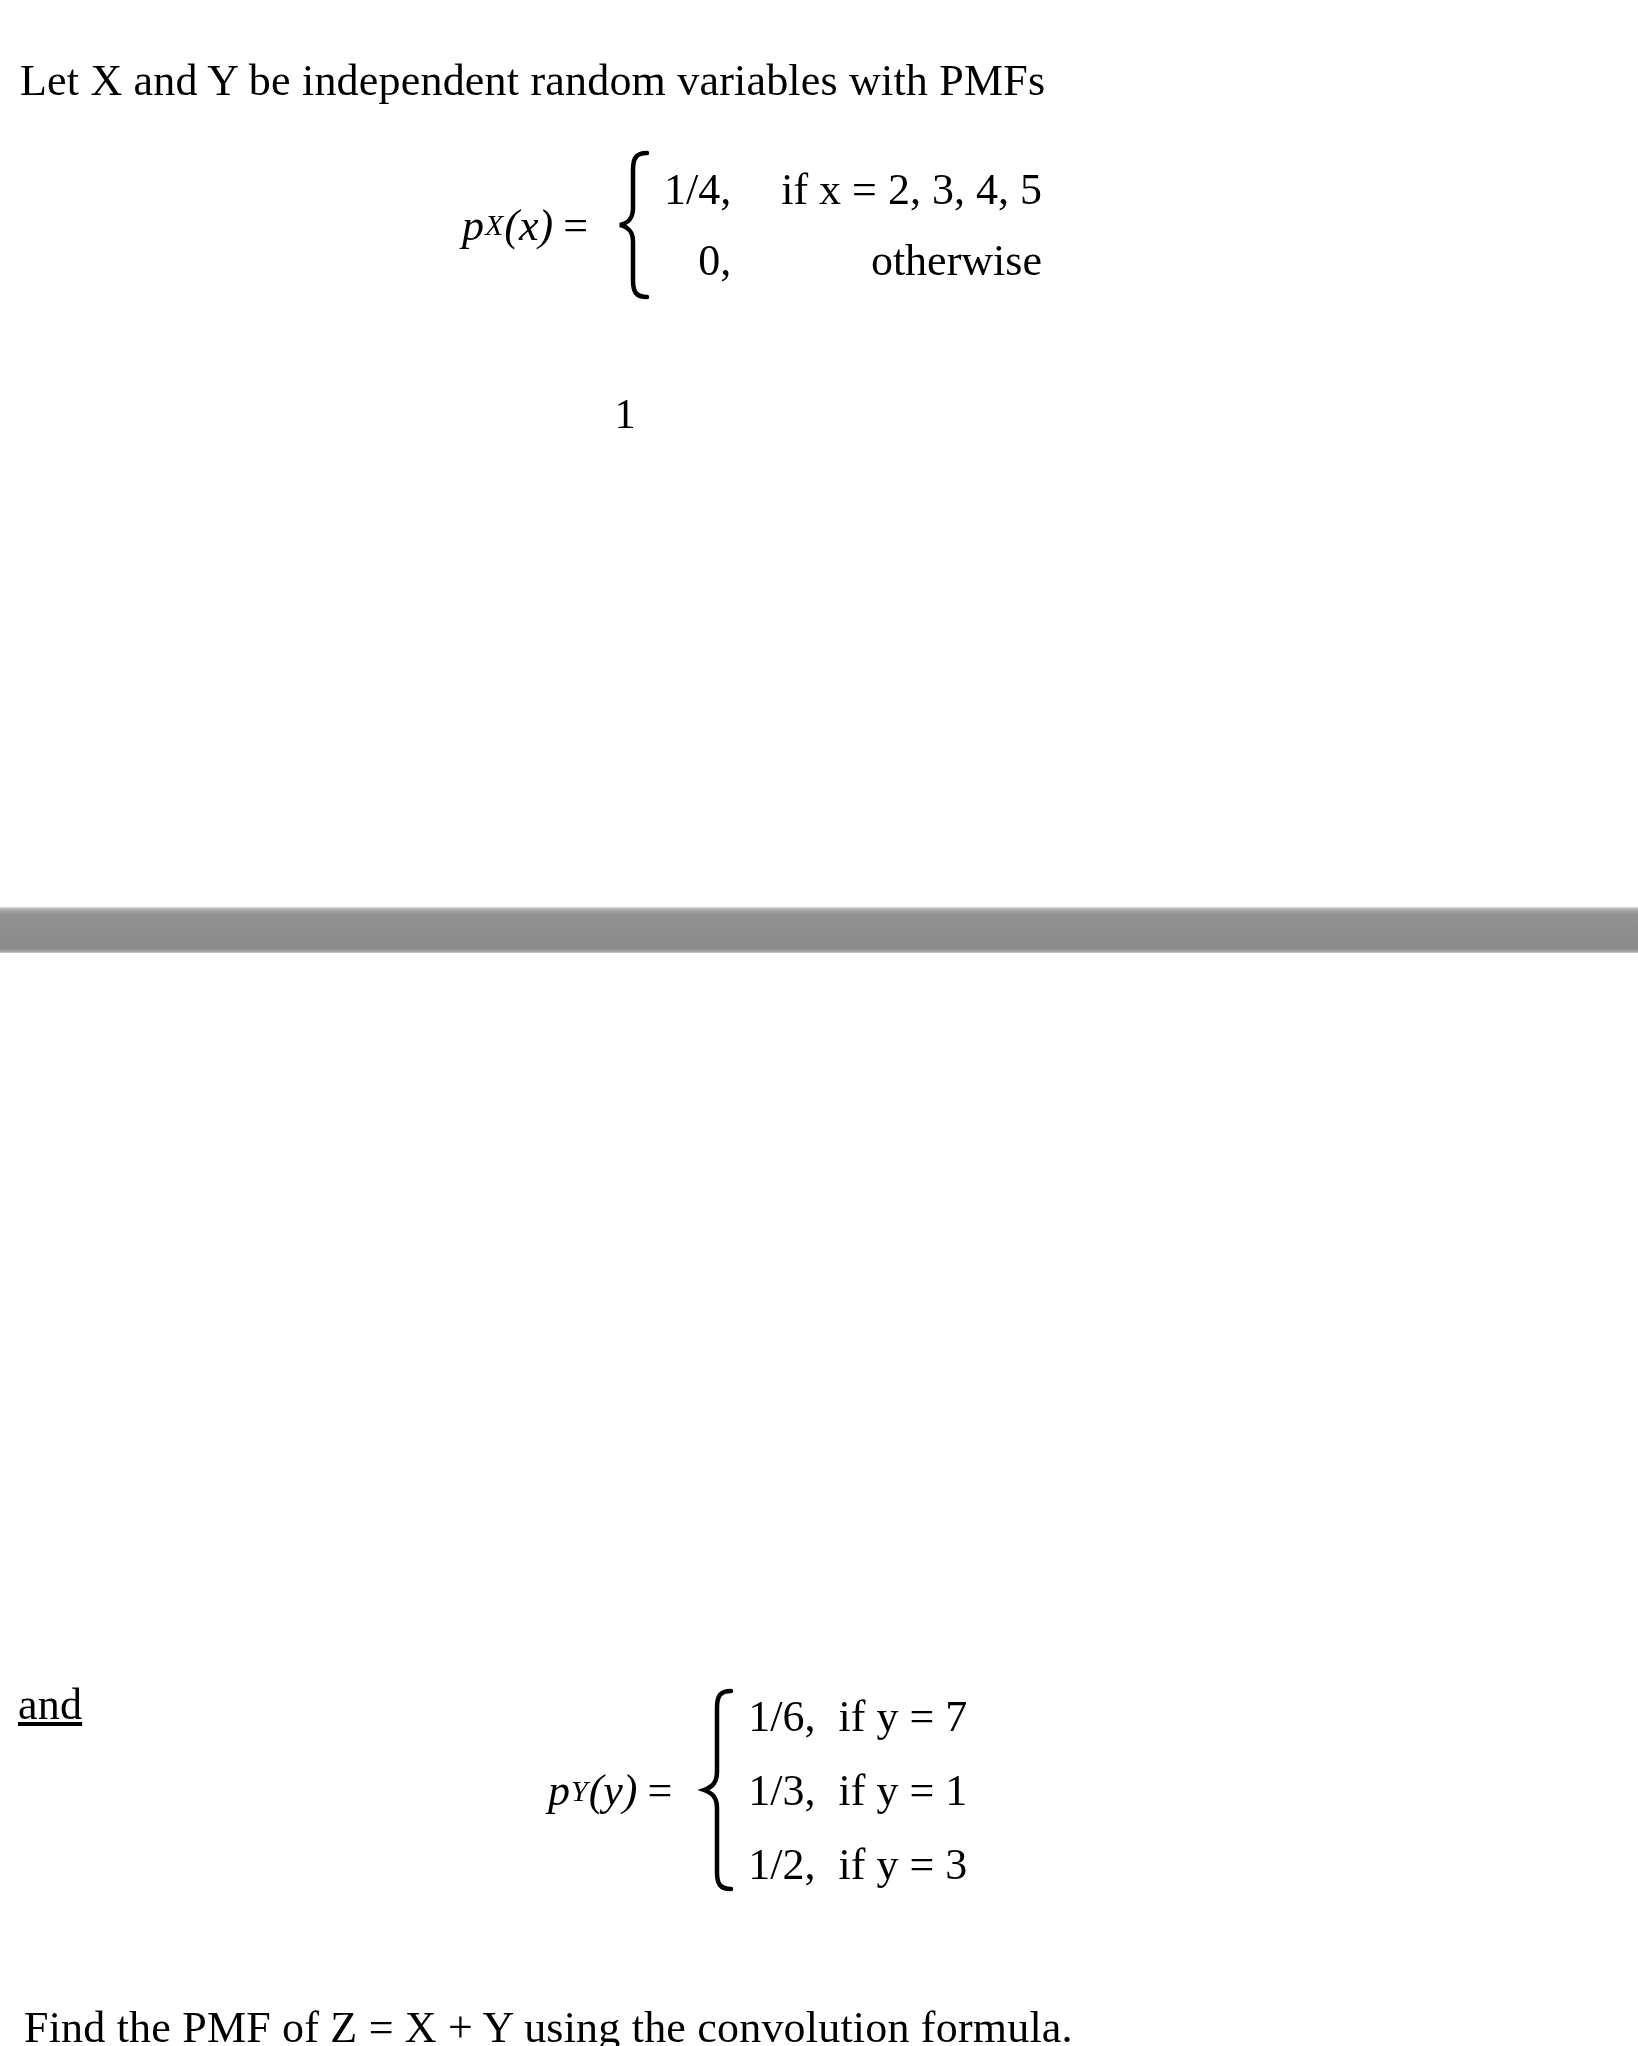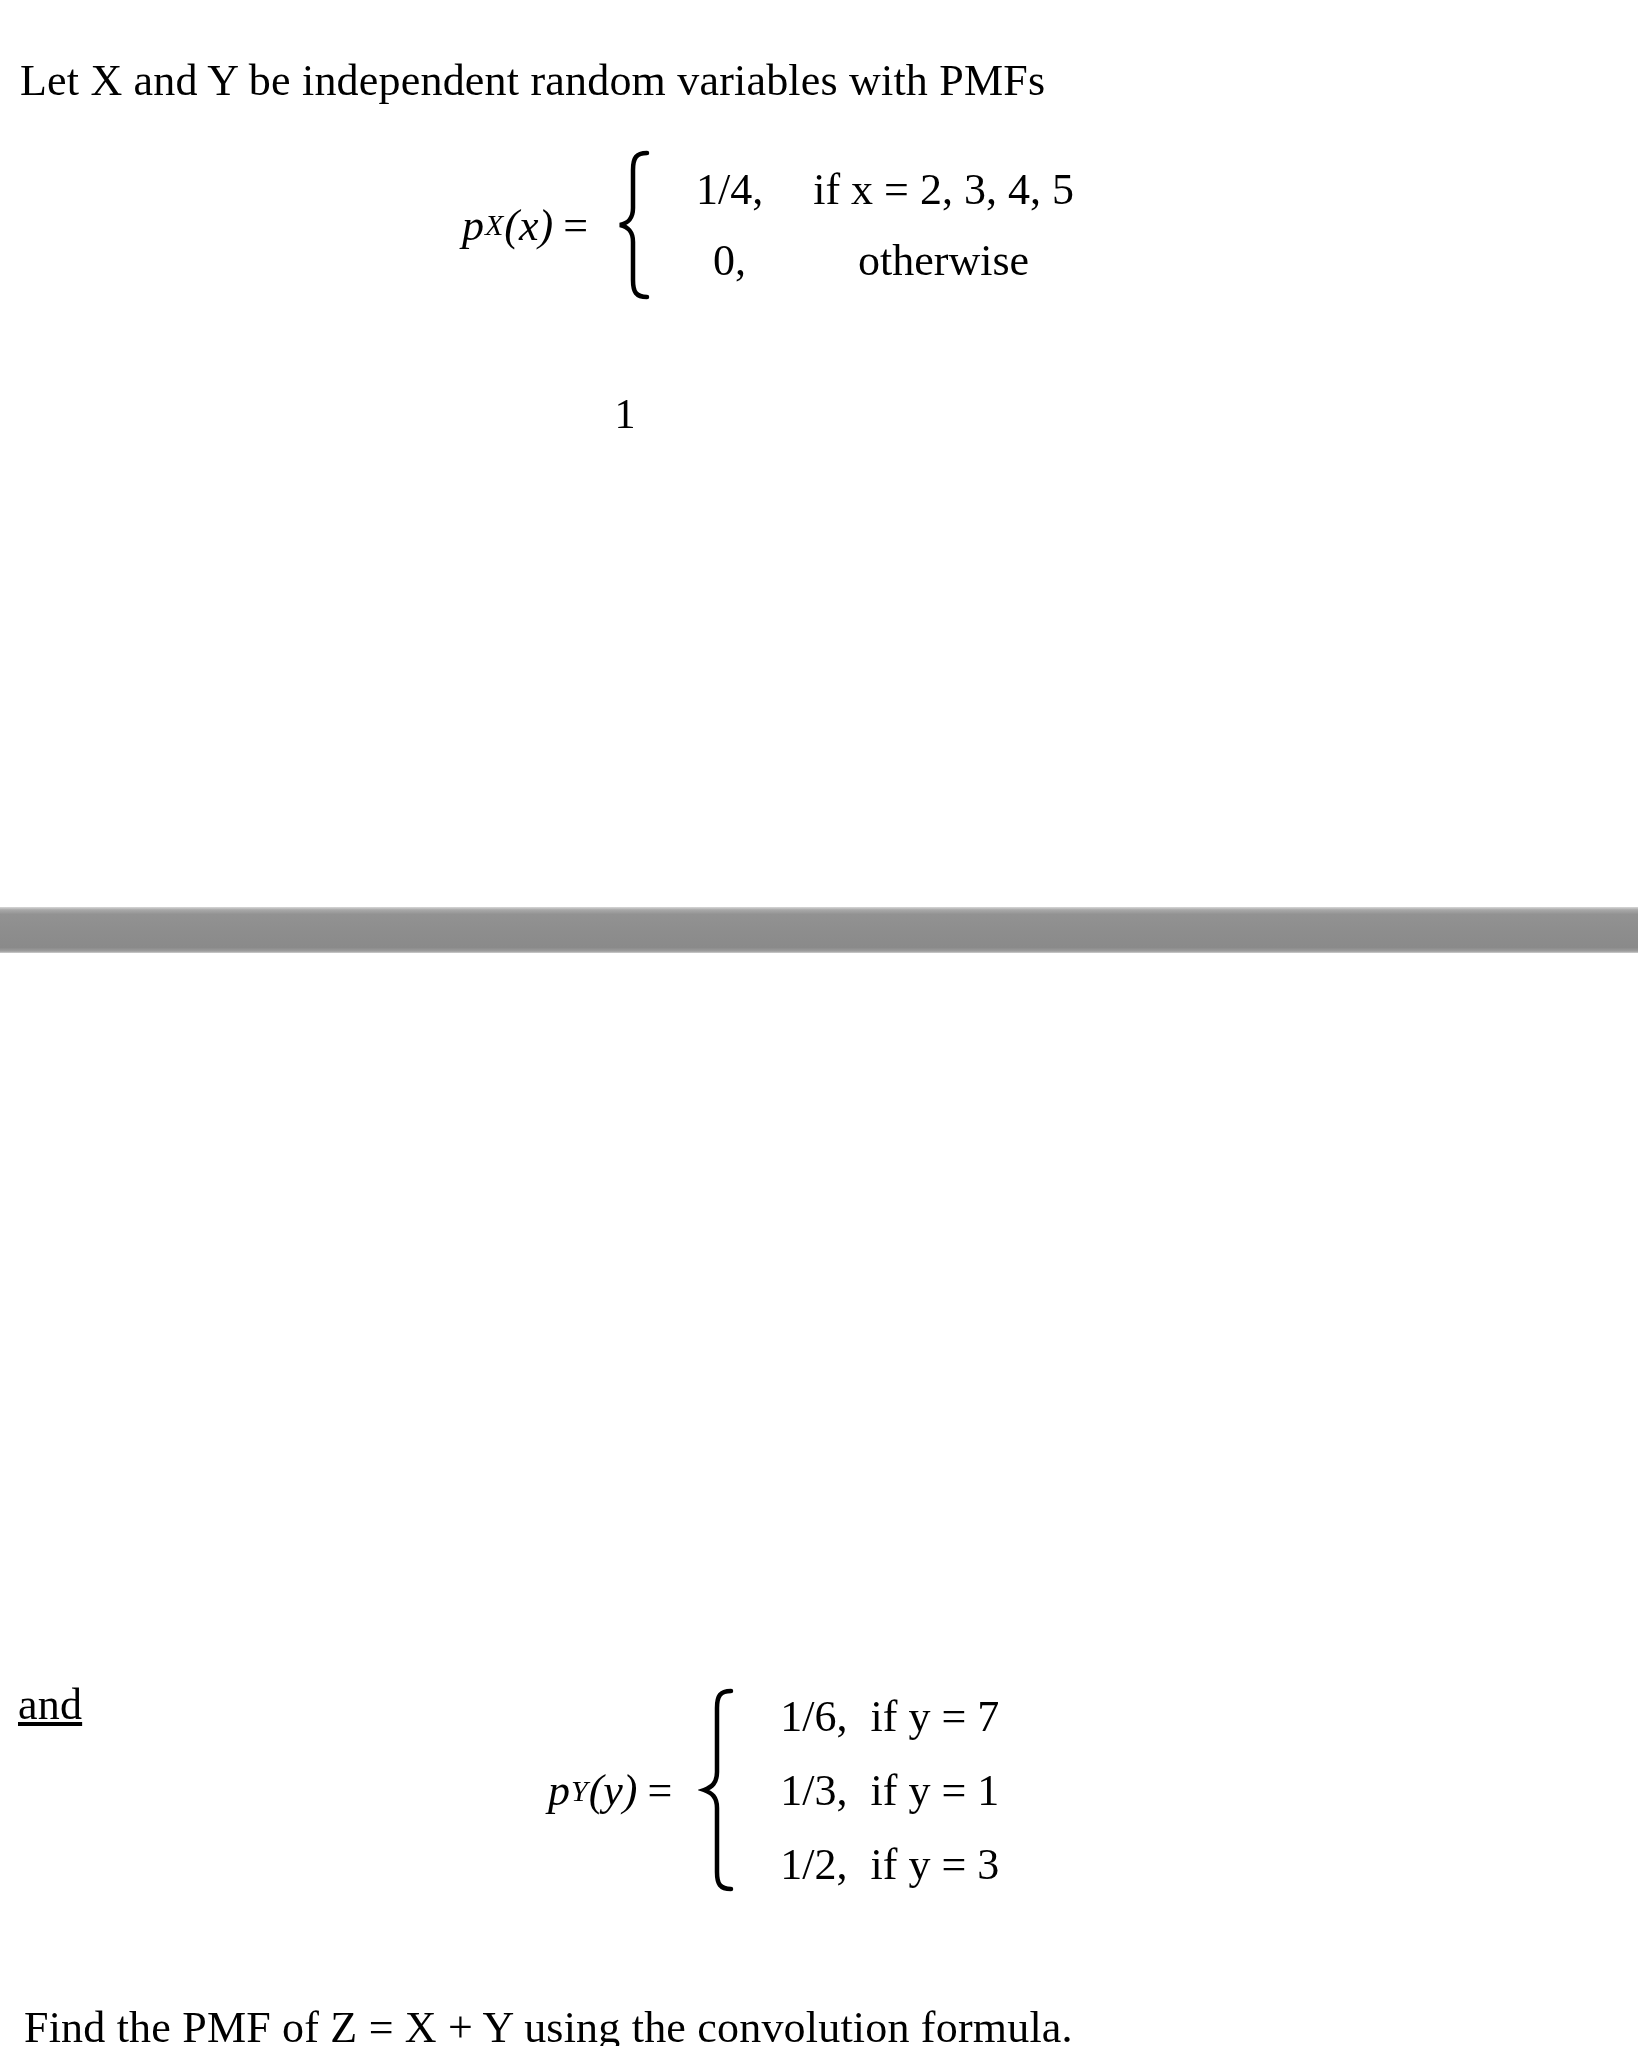--- a/index.html
+++ b/index.html
@@ -82,26 +82,25 @@
 
   .cases {
     display: grid;
     grid-template-columns: auto auto;
     row-gap: 18px;
     column-gap: 56px;
     align-items: baseline;
   }
   .case-val {
     font-style: normal;
-    text-align: center;
-    margin-left: 32px;
+    text-align: right;
   }
   .case-cond {
     font-style: normal;
-    text-align: center;
+    text-align: right;
   }
 
   #equation-px {
     left: 462px;
     top: 150px;
   }
   #equation-px .cases { row-gap: 20px; column-gap: 50px; }
 
   #equation-py {
     left: 548px;

